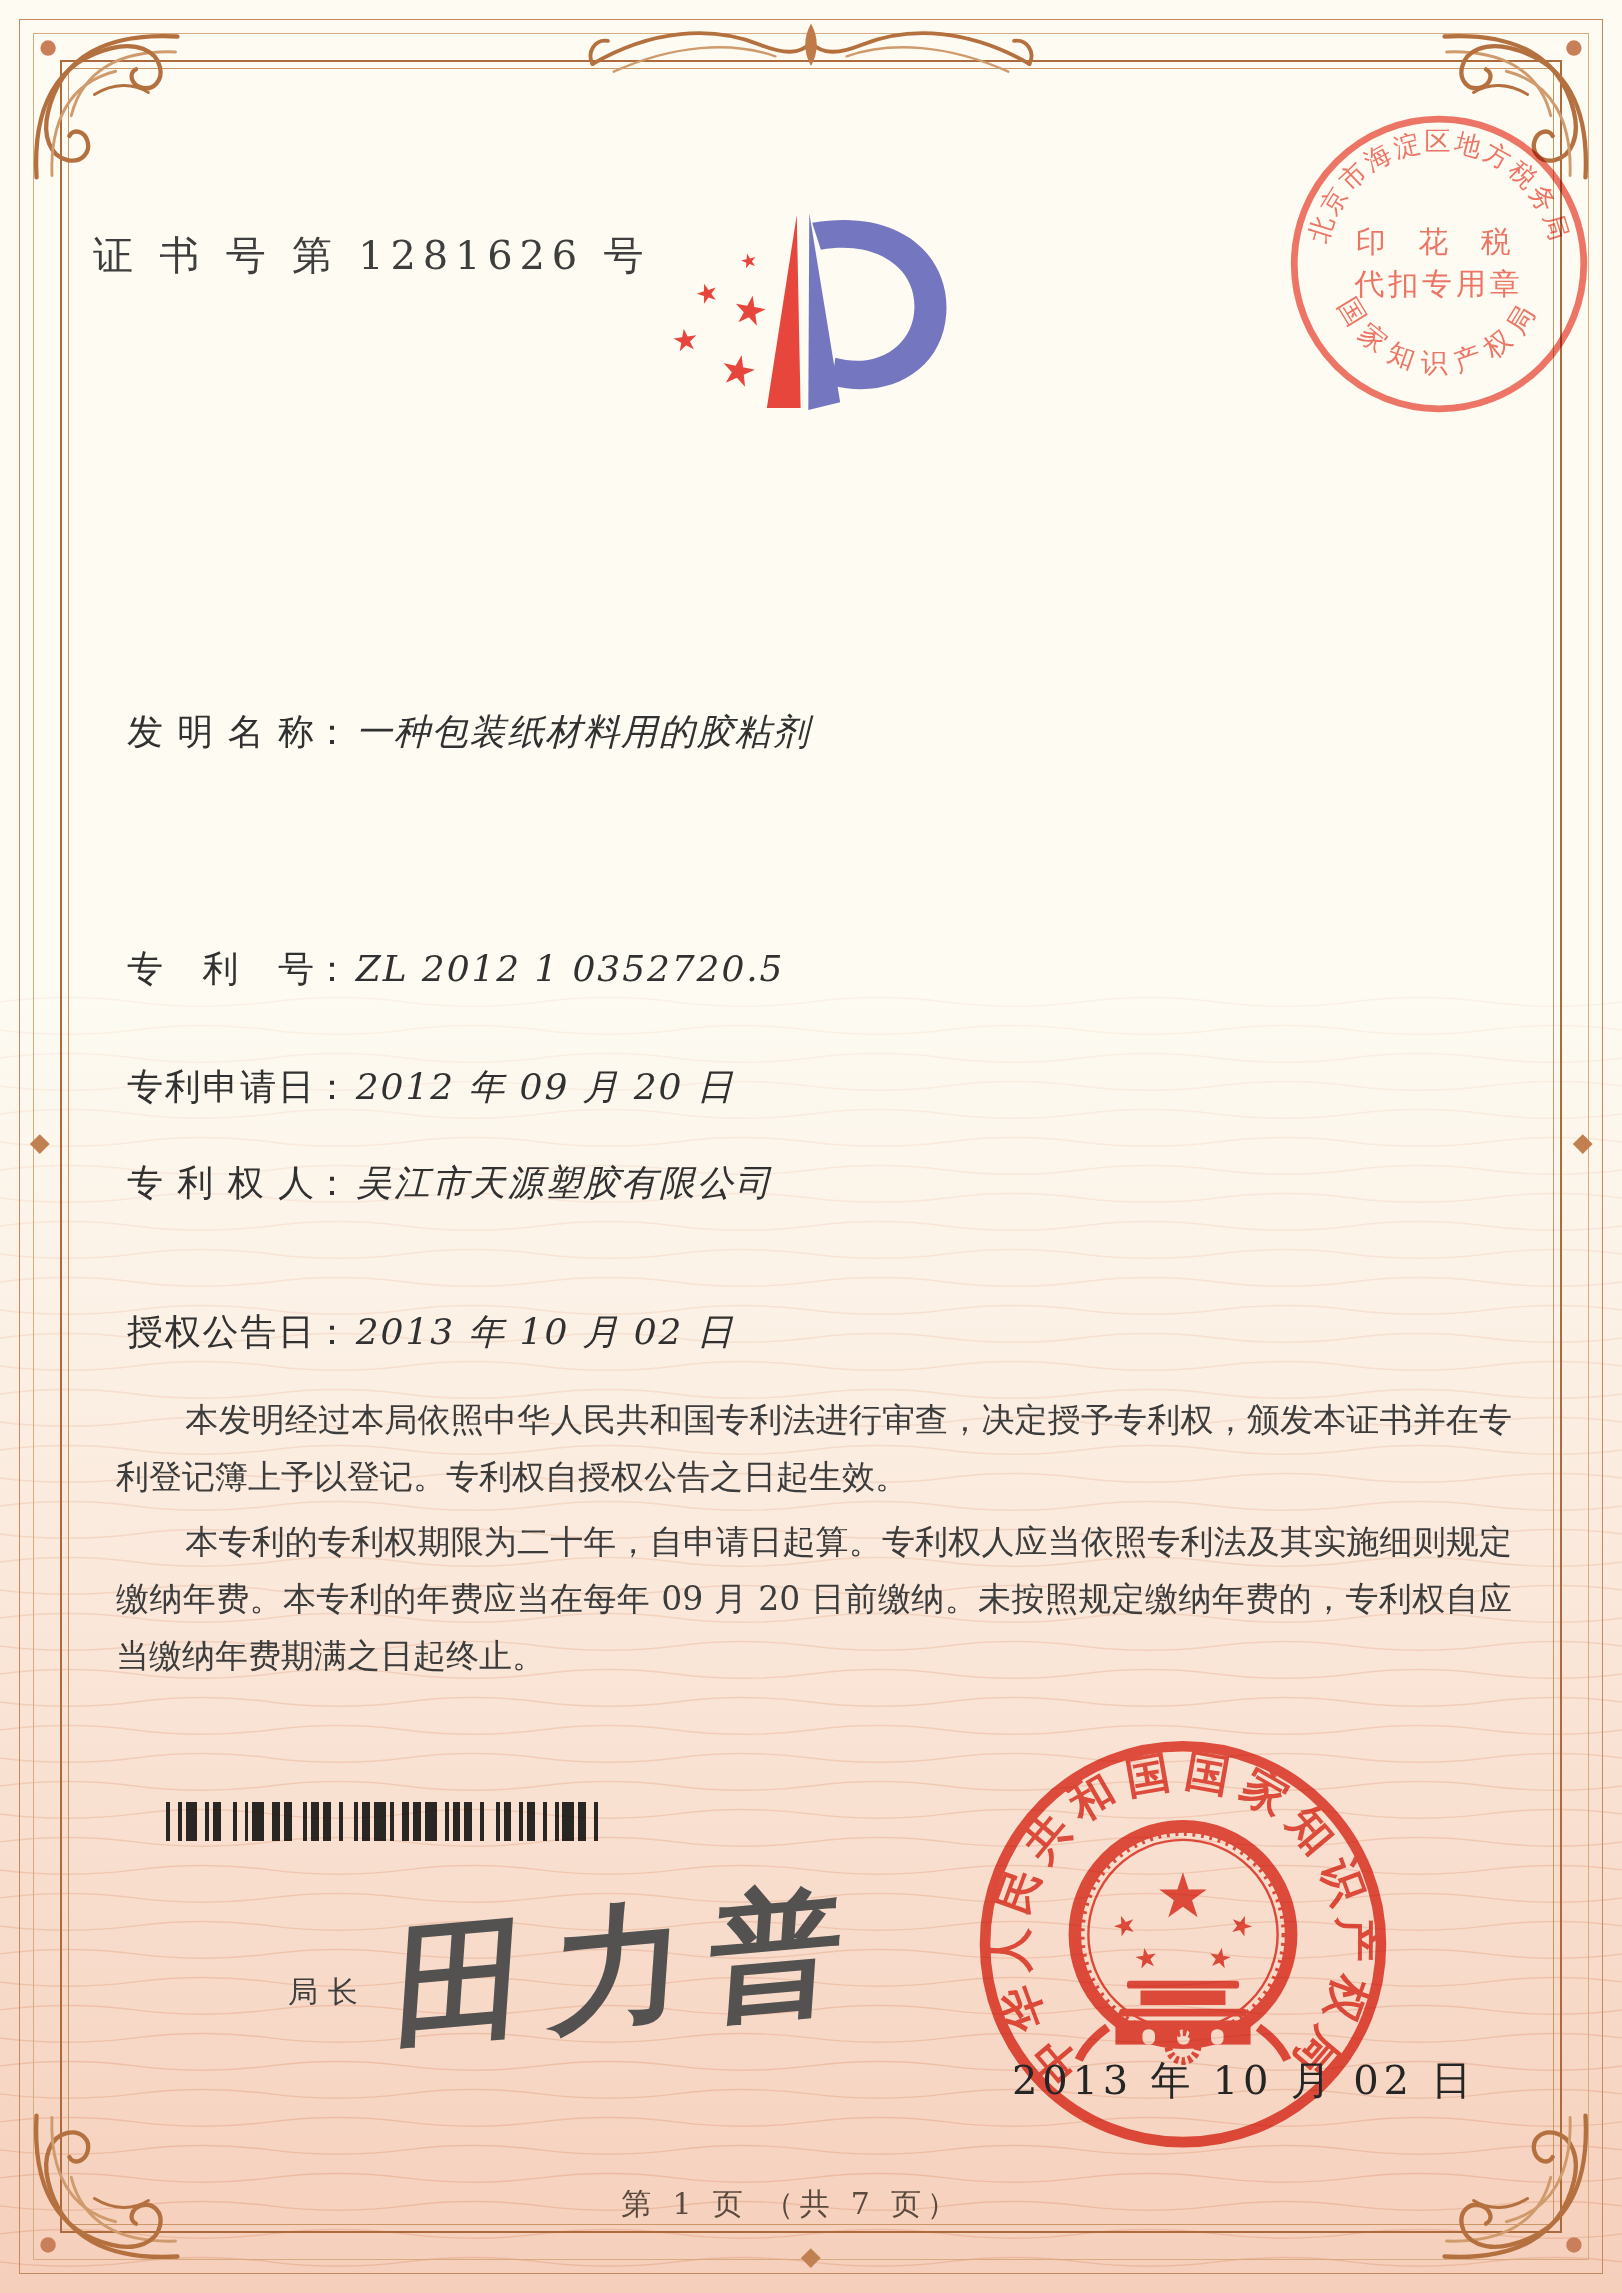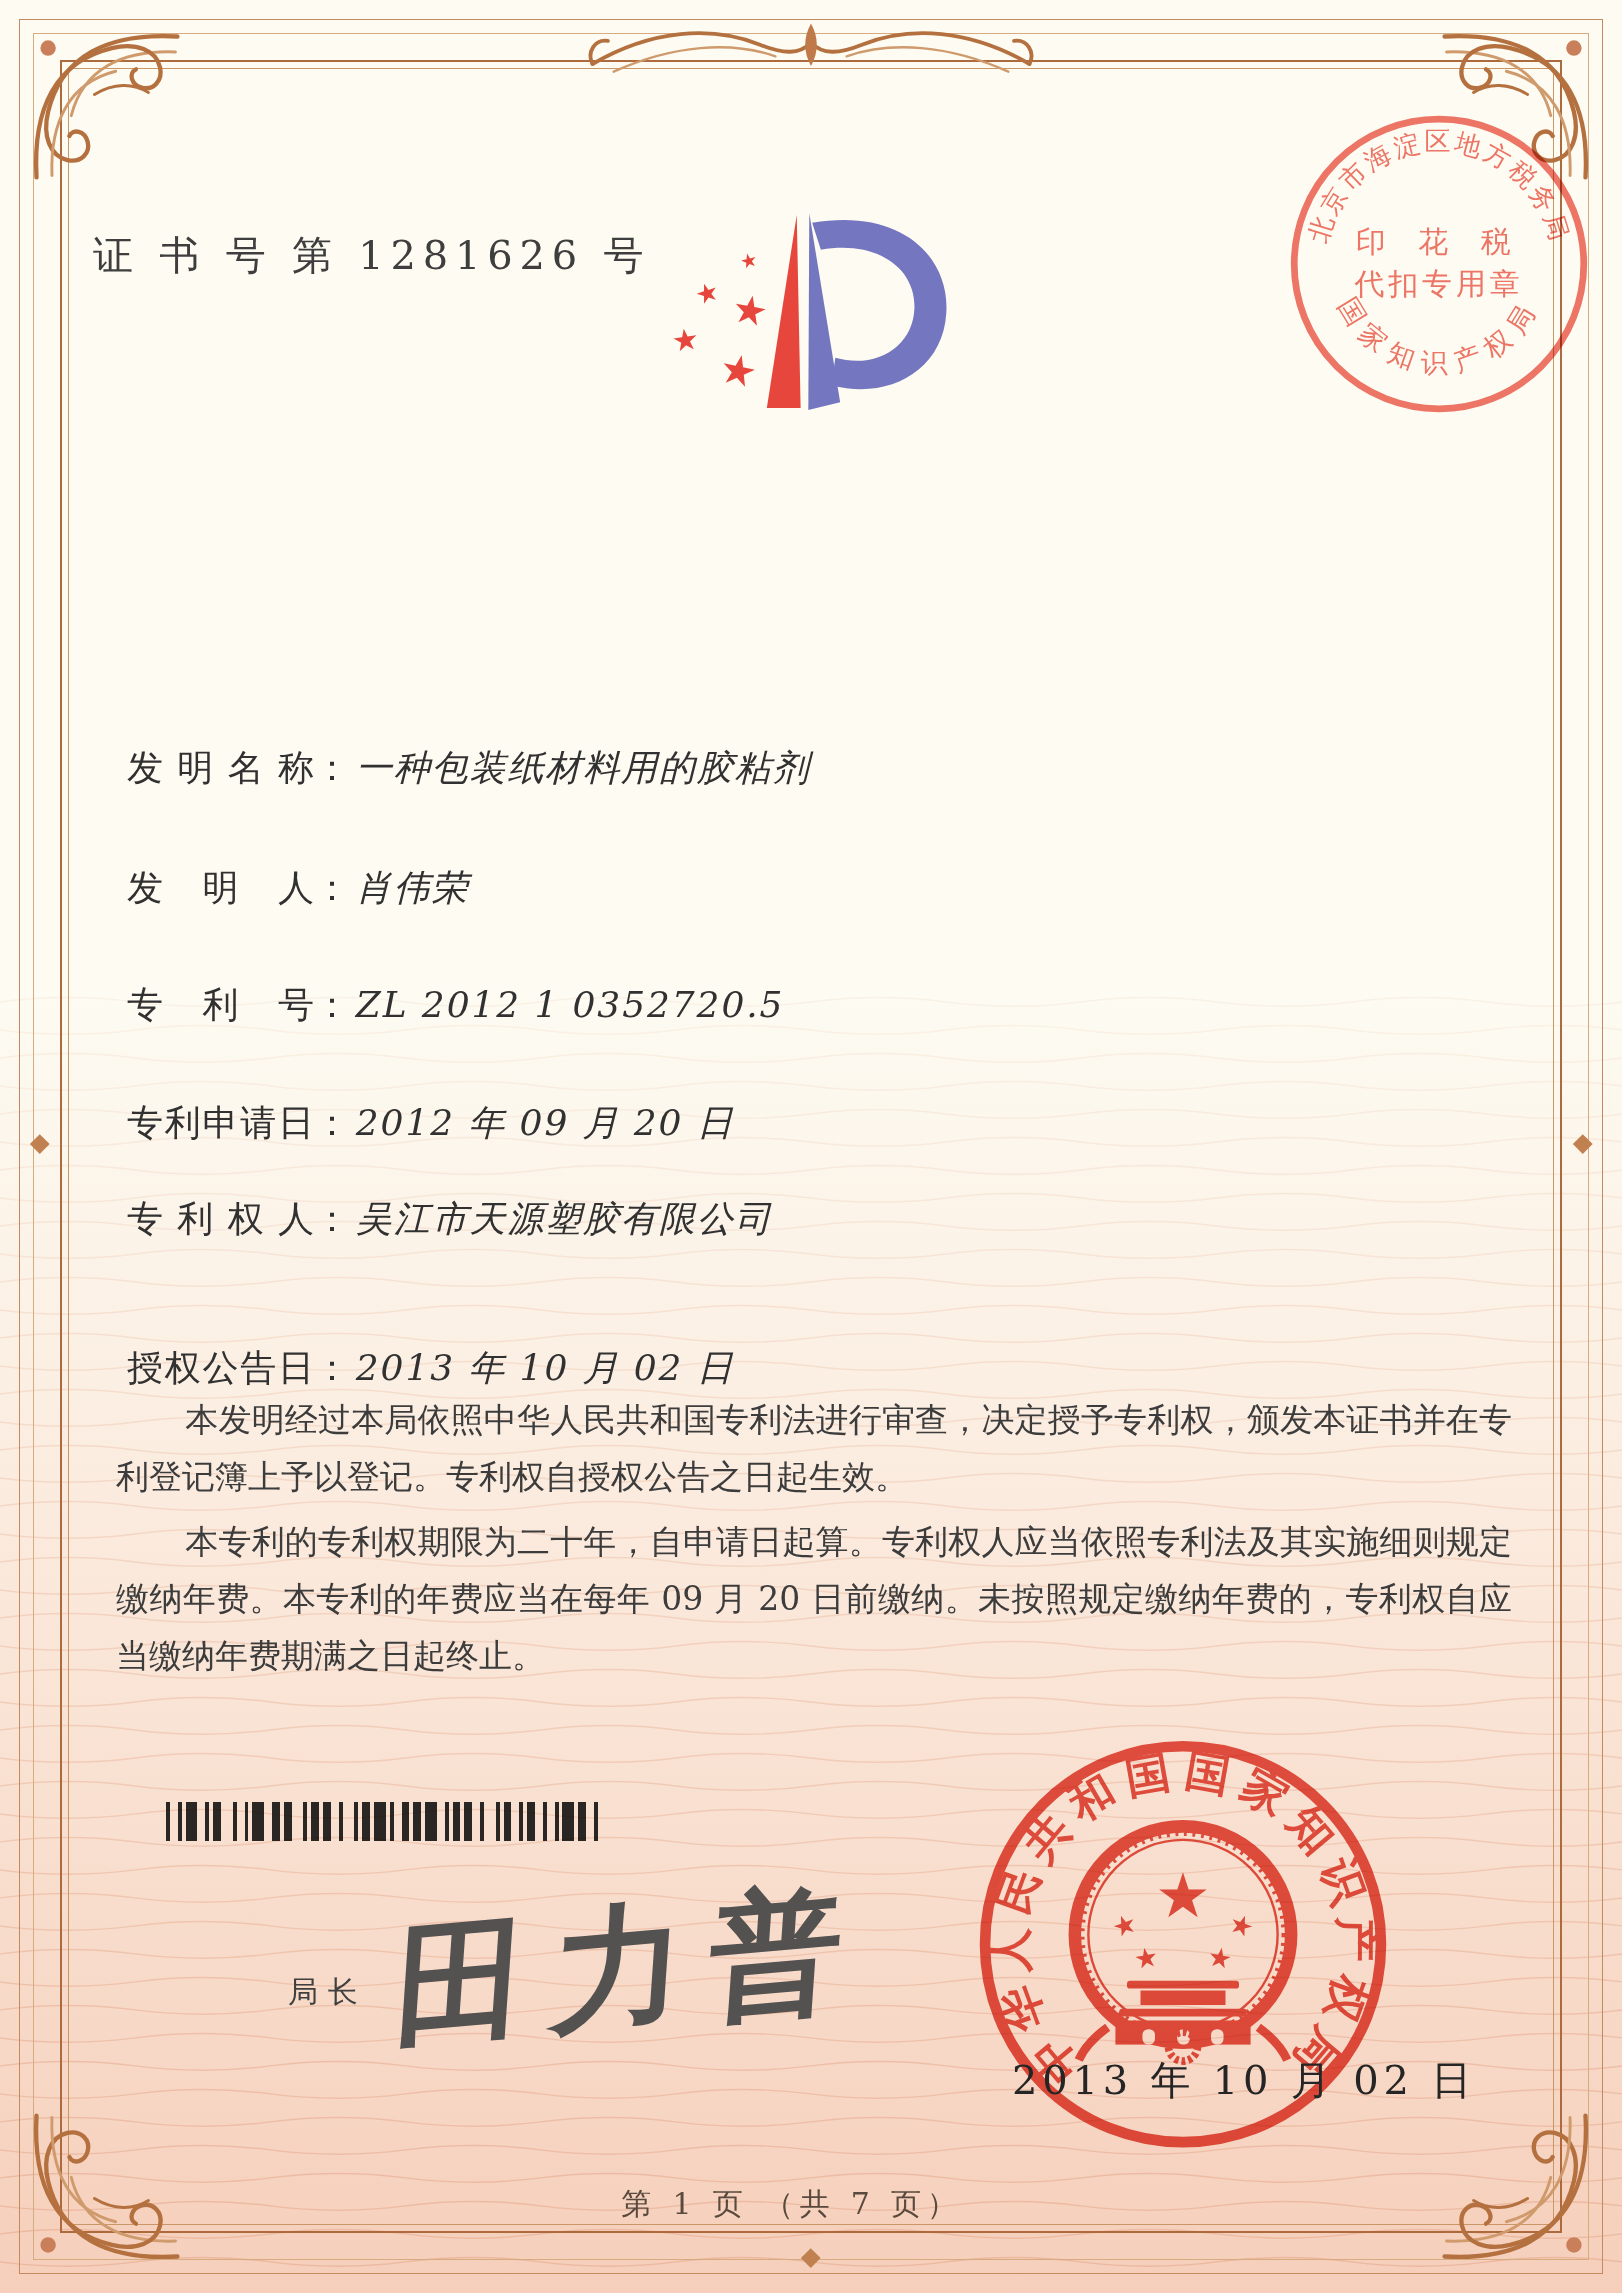--- a/index.html
+++ b/index.html
@@ -22,21 +22,21 @@
   .corner.bl{left:23px;bottom:23px;transform:scaleY(-1);}
   .corner.br{right:23px;bottom:23px;transform:scale(-1,-1);}
   .topcrest{left:584px;top:11.6px;}
   .gem{width:13.5px;height:13.5px;background:#c08050;transform:rotate(45deg);}
   .gem.l{left:33px;top:1137px;} .gem.r{right:33px;top:1137px;} .gem.b{left:804px;bottom:29px;}
   
   .certno{left:93px;top:228px;font-size:40px;letter-spacing:6.8px;color:#3e3e3e;}
   .title{left:0;top:460px;width:1622px;text-align:center;font-size:83px;font-weight:600;
          color:#4d4d4d;letter-spacing:44px;text-indent:44px;}
   .frow{left:127px;font-size:36px;color:#313131;white-space:nowrap;}
-  .flabel{display:inline-block;width:187px;text-align:justify;text-align-last:justify;margin-top:36px;}
+  .flabel{display:inline-block;width:187px;text-align:justify;text-align-last:justify;}
   .fcolon{margin:0 5.8px 0 0;}
   .fvalue{letter-spacing:1.9px;font-style:italic;}
   .r0{top:708px;} .r1{top:828px;} .r2{top:945px;} .r3{top:1063px;} .r4{top:1159px;} .r5{top:1308px;}
   .paras{left:108px;top:1383px;width:1412px;font-size:33px;line-height:57px;color:#3c3c3c;text-align:justify;}
   .paras p{margin:8px;text-indent:2.1em;}
   .barcode{left:166px;top:1802px;width:433px;height:39px;display:flex;align-items:stretch;mix-blend-mode:multiply;}
   .barcode span{height:100%;}
   .sig-prefix{left:288px;top:1972px;font-size:30px;letter-spacing:9.7px;color:#3f3f3f;}
   .sig-name{left:394px;top:1879px;font-size:133px;font-weight:600;color:#474747;letter-spacing:25px;
             transform:rotate(-5deg) skewX(-9deg);opacity:.92;}
@@ -172,23 +172,20 @@
       <textPath href="#st-bot" startOffset="50%" text-anchor="middle">国家知识产权局</textPath>
     </text>
     <text x="172" y="160" font-size="31" fill="#ec685a" text-anchor="middle" letter-spacing="12">印 花 税</text>
     <text x="172" y="203" font-size="31" fill="#ec685a" text-anchor="middle" letter-spacing="4">代扣专用章</text>
   </svg>
 
 
   <div class="abs frow r0">
     <span class="flabel">发明名称</span><span class="fcolon">：</span><span class="fvalue">一种包装纸材料用的胶粘剂</span>
   </div>
-  <div class="abs frow r1">
-    <span class="flabel">发明人</span><span class="fcolon">：</span><span class="fvalue">肖伟荣</span>
-  </div>
   <div class="abs frow r2">
     <span class="flabel">专利号</span><span class="fcolon">：</span><span class="fvalue">ZL 2012 1 0352720.5</span>
   </div>
   <div class="abs frow r3">
     <span class="flabel">专利申请日</span><span class="fcolon">：</span><span class="fvalue">2012 年 09 月 20 日</span>
   </div>
   <div class="abs frow r4">
     <span class="flabel">专利权人</span><span class="fcolon">：</span><span class="fvalue">吴江市天源塑胶有限公司</span>
   </div>
   <div class="abs frow r5">

